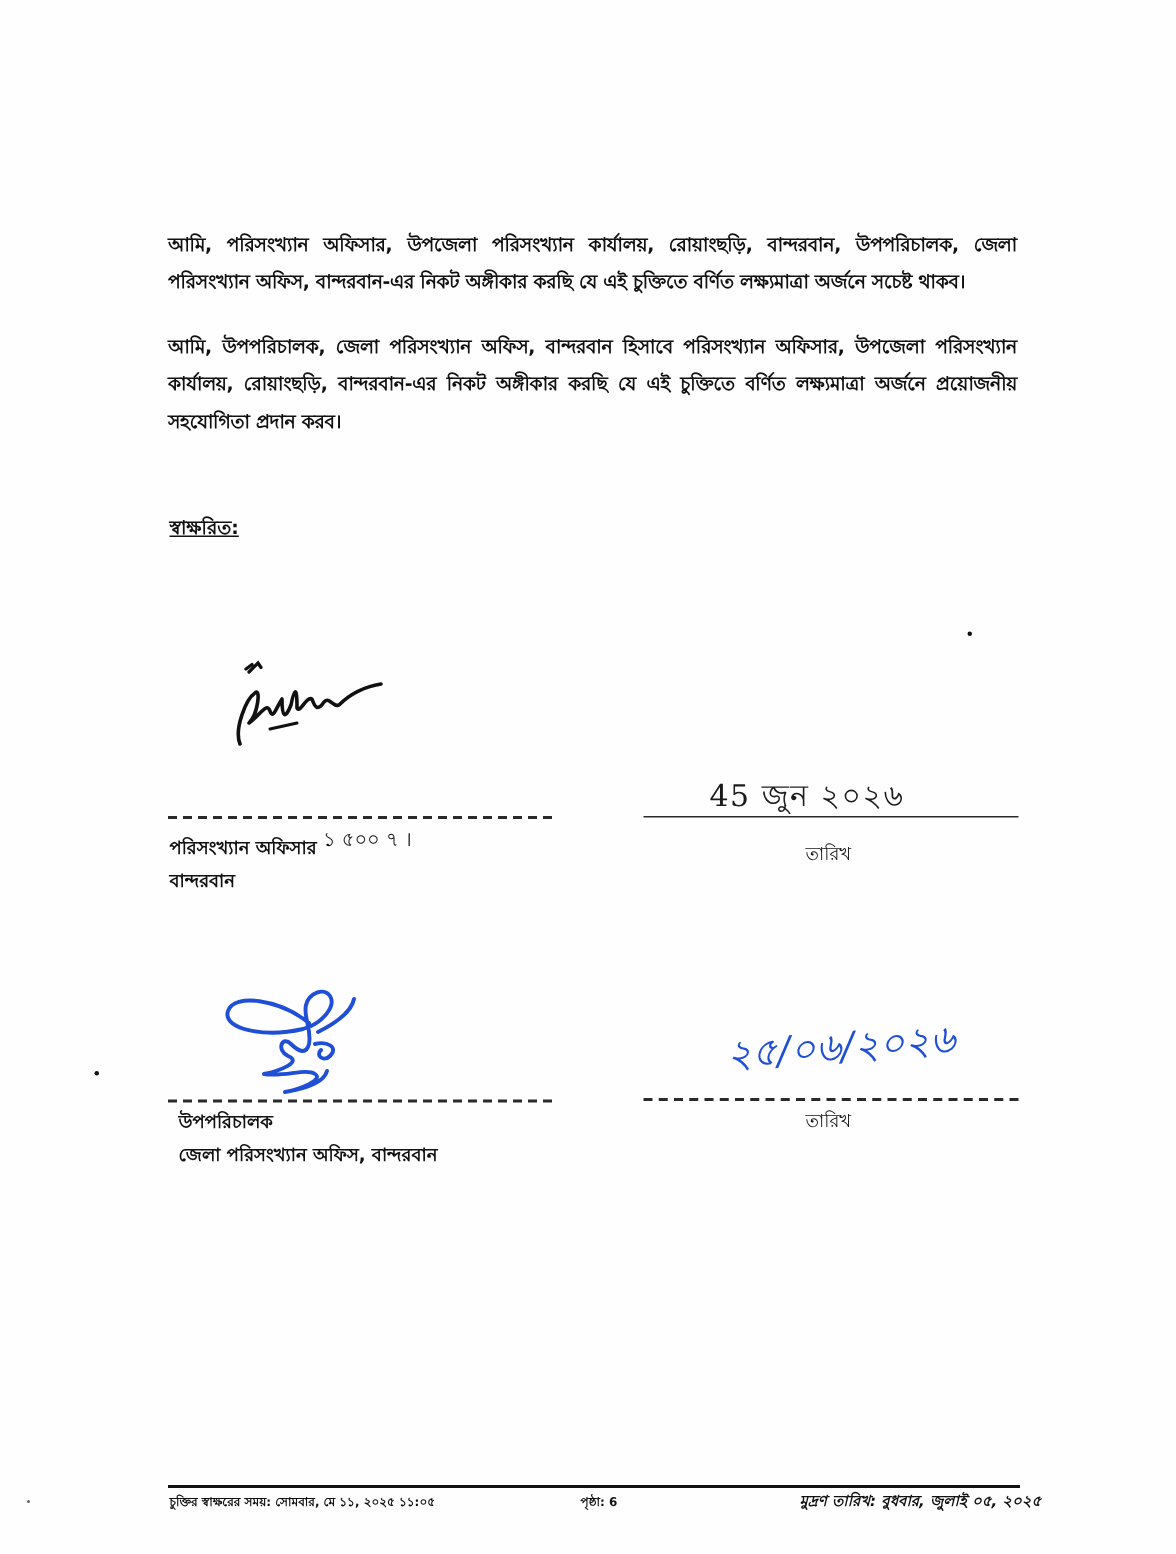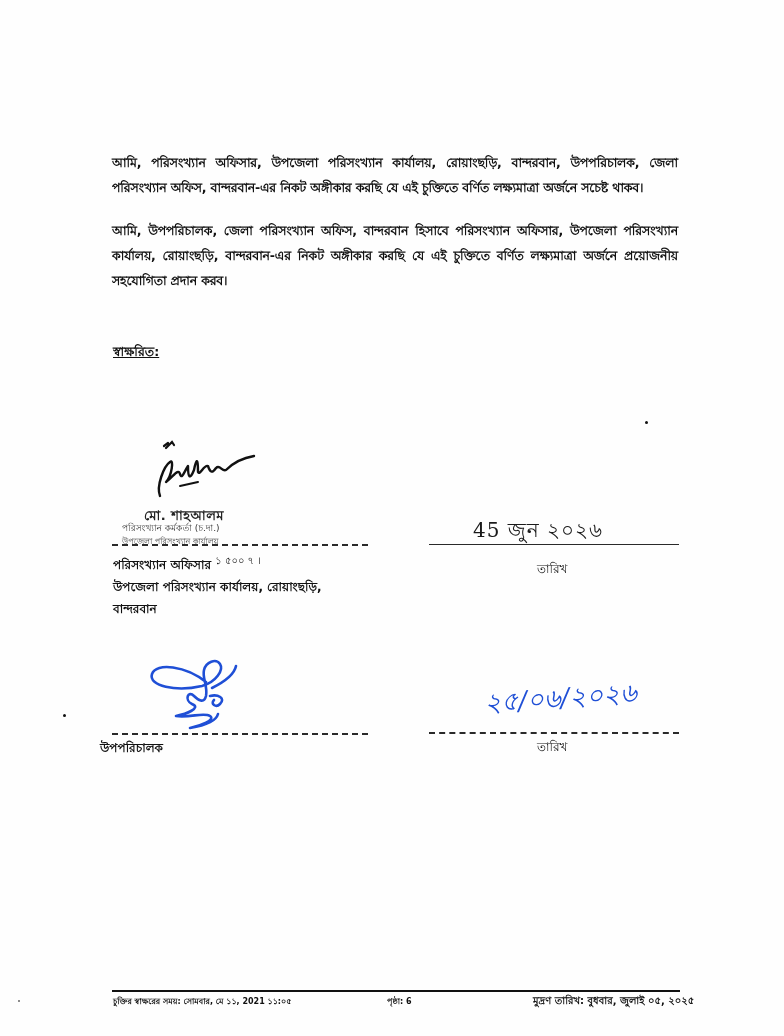--- a/index.html
+++ b/index.html
@@ -84,21 +84,21 @@
       top: 990px;
       border-top: 2px solid #111;
     }
     .footer-text {
       position: absolute;
       top: 995px;
       font-size: 8px;
       font-weight: bold;
       color: #111;
     }
-    .footer-text.right { font-size: 10px; }
+    .footer-text.right { font-size: 10px; font-style: italic; }
     .dot {
       position: absolute;
       width: 3px; height: 3px;
       background: #111;
       border-radius: 50%;
     }
     svg { position: absolute; overflow: visible; }
   </style>
 </head>
 <body>
@@ -110,61 +110,56 @@
   <div id="para1" class="para">আমি, পরিসংখ্যান অফিসার, উপজেলা পরিসংখ্যান কার্যালয়, রোয়াংছড়ি, বান্দরবান, উপপরিচালক, জেলা পরিসংখ্যান অফিস, বান্দরবান-এর নিকট অঙ্গীকার করছি যে এই চুক্তিতে বর্ণিত লক্ষ্যমাত্রা অর্জনে সচেষ্ট থাকব।</div>
 
   <div class="label-signed">স্বাক্ষরিত:</div>
 
   <svg style="left:150px; top:436px;" width="120" height="70" viewBox="0 0 120 70">
     <path d="M14 10 l4 -3 M16 12 l6 -6 l2 3" stroke="#111" stroke-width="2.2" fill="none" stroke-linecap="round"></path>
     <path d="M10 60 C 6 50, 14 30, 20 26 C 24 22, 22 40, 16 46 C 24 40, 28 32, 30 38 C 32 44, 34 36, 38 30 C 38 42, 40 44, 44 34 C 46 24, 48 20, 48 36 C 50 40, 54 28, 58 30 C 60 36, 62 38, 66 32 C 70 28, 72 36, 76 34 C 82 28, 92 22, 104 20" stroke="#111" stroke-width="2.4" fill="none" stroke-linecap="round" stroke-linejoin="round"></path>
     <path d="M30 50 l18 -4" stroke="#111" stroke-width="2" fill="none" stroke-linecap="round"></path>
   </svg>
 
-  <div class="stamp" style="left:122px; top:509px; width:200px;">
-    <div class="name" style="margin-left:22px;">মো. শাহআলম</div>
-    <div class="small">পরিসংখ্যান কর্মকর্তা (চ.দা.)</div>
-    <div class="tiny">উপজেলা পরিসংখ্যান কার্যালয়</div>
-  </div>
 
   <div class="sig-line" style="left:112px; top:544px; width:256px;"></div>
 
   <div class="block-text" style="left:113px; top:550px; width:260px;">
     <div>
       <span>পরিসংখ্যান অফিসার</span>
-      <span style="font-size:10px; font-weight:normal; vertical-align:super;">১ ৫০০ ৭ ।</span>
+      <span style="font-size:13px; font-weight:normal; vertical-align:super;">১ ৫০০ ৭ ।</span>
     </div>
-    <div>উপজেলা পরিসংখ্যান কার্যালয়, রোয়াংছড়ি,</div>
     <div>বান্দরবান</div>
   </div>
 
   <div class="hand-date" style="left:473px; top:515px; font-size:20px; letter-spacing:1px;">45 জুন ২০২৬</div>
 
   <div class="sig-line solid" style="left:429px; top:544px; width:250px;"></div>
 
   <div class="date-label" style="left:537px; top:560px;">তারিখ</div>
 
   <svg style="left:146px; top:656px;" width="110" height="78" viewBox="0 0 110 78">
     <path d="M60 26 C 40 10, 10 6, 6 18 C 2 30, 30 36, 56 30 C 70 26, 78 14, 74 8 C 70 2, 60 6, 58 14 C 56 22, 62 30, 60 40 C 58 48, 52 44, 48 40 C 42 34, 38 44, 46 48 C 56 52, 40 58, 30 60 C 44 62, 58 56, 64 60 C 70 64, 54 70, 44 72 C 56 70, 70 66, 72 58 M66 32 C 74 28, 88 20, 90 10 M64 40 C 72 38, 80 42, 74 48 C 70 52, 64 48, 68 44" stroke="#1f4fd6" stroke-width="2.6" fill="none" stroke-linecap="round" stroke-linejoin="round"></path>
   </svg>
 
   <div class="sig-line" style="left:112px; top:733px; width:256px;"></div>
 
-  <div class="block-text" style="left:100px; top:737px; width:260px;">
+  <div class="block-text" style="left:119px; top:737px; width:260px;">
     <div>উপপরিচালক</div>
+    <div>জেলা পরিসংখ্যান অফিস, বান্দরবান</div>
   </div>
 
   <div class="hand-date blue" style="left:486px; top:683px; font-size:26px; transform:rotate(-4deg); transform-origin:left bottom;">২৫/০৬/২০২৬</div>
 
   <div class="sig-line" style="left:429px; top:732px; width:250px;"></div>
 
   <div class="date-label" style="left:537px; top:738px;">তারিখ</div>
 
   <div class="dot" style="left:645px; top:421px;"></div>
   <div class="dot" style="left:63px; top:714px;"></div>
   <div class="dot" style="left:18px; top:1000px; width:2px; height:2px; background:#666;"></div>
 
   <div class="footer-line"></div>
-  <div class="footer-text" style="left:113px;">চুক্তির স্বাক্ষরের সময়: সোমবার, মে ১১, 2021 ১১:০৫</div>
+  <div class="footer-text" style="left:113px;">চুক্তির স্বাক্ষরের সময়: সোমবার, মে ১১, ২০২৫ ১১:০৫</div>
   <div class="footer-text" style="left:387px;">পৃষ্ঠা: 6</div>
   <div class="footer-text right" style="left:533px; top:993px;">মুদ্রণ তারিখ: বুধবার, জুলাই ০৫, ২০২৫</div>
 
 </div>
 
 </body></html>

